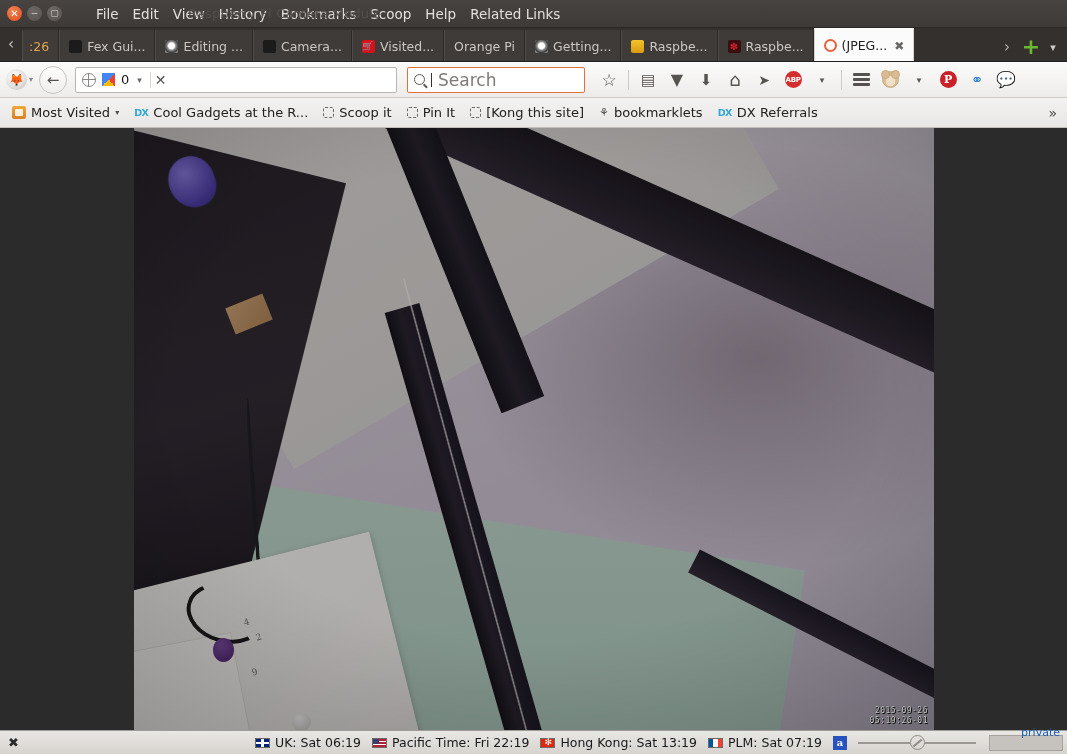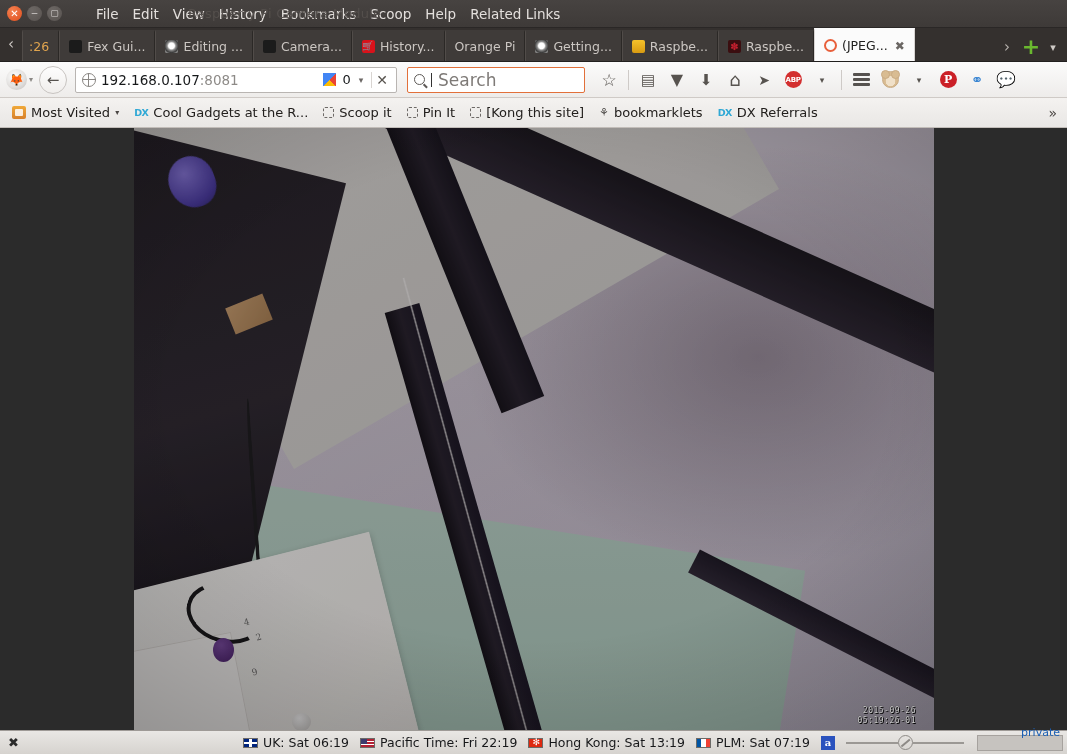--- a/index.html
+++ b/index.html
@@ -264,21 +264,21 @@
   .dot-white  { left: 158px; top: 585px; width: 19px; height: 18px;
     background: radial-gradient(circle at 38% 30%, #fdfdfb, #c9c7c1); }
   .scribble { position:absolute; color:#3a3a38; font-size:9px; line-height:1.1;
               font-family:"DejaVu Serif",serif; opacity:.72; }
   .vignette {
     left:0; top:0; right:0; bottom:0; width:100%;height:100%;
     background: radial-gradient(ellipse 110% 100% at 50% 45%, rgba(0,0,0,0) 40%, rgba(0,0,0,.35) 100%);
   }
   .tint { left:0;top:0;width:100%;height:100%; background: rgba(18,14,22,.28); }
   .ts-stamp {
-    right: 18px; bottom: 4px;
+    right: 6px; bottom: 4px;
     font-family:"DejaVu Sans Mono", monospace;
     font-size:8px; line-height:10px; letter-spacing:.5px;
     color:#cdcdcd; text-align:right;
     text-shadow: 0 0 1px #000, 1px 1px 0 #000;
   }
 
   
   .statuspop {
     position:absolute; left:0; bottom:0;
     height: 22px; padding: 0 10px 0 8px;
@@ -314,21 +314,21 @@
   .flag-us:before{content:"";position:absolute;left:0;top:0;width:6px;height:5px;background:#3c3b6e;}
   .flag-hk { background:#de2910; position:relative; }
   .flag-hk:after{content:"✻";position:absolute;left:3px;top:-3px;color:#fff;font-size:9px;line-height:12px;}
   .flag-fr { background: linear-gradient(90deg,#0055a4 0 33%, #fff 33% 66%, #ef4135 66% 100%); }
   .a-icon { width:14px;height:14px;background:#2a52be;color:#fff;font-size:10px;font-weight:bold;
             display:flex;align-items:center;justify-content:center;font-family:"DejaVu Serif",serif;}
   .slider-wrap { display:flex; align-items:center; width: 118px; }
   .slider-line { flex:1 1 auto; height:2px; background:#9b9894; }
   .slider-knob { width:15px;height:15px;border-radius:50%;border:1.6px solid #8d8a86;position:relative;flex:0 0 15px;}
   .slider-knob:after{content:"";position:absolute;left:1px;top:6px;width:11px;height:1.6px;background:#8d8a86;transform:rotate(-40deg);}
-  .private-box { width:86px; height:16px; background:#c6c3bf; border:1px solid #a6a29e;
+  .private-box { width:74px; height:16px; background:#c6c3bf; border:1px solid #a6a29e;
                  position:relative; margin-left:2px; }
   .private-lbl { position:absolute; right:2px; top:-10px; color:#1a5fb4; font-size:11px; }
 </style>
 </head>
 <body>
 
 <div class="titlebar">
   <div class="wbtns">
     <div class="wbtn close">✕</div>
     <div class="wbtn min">−</div>
@@ -365,21 +365,21 @@
       <span class="lbl">Editing ...</span>
     </div>
 
     <div class="tab">
       <span class="tabfav fav-dark"></span>
       <span class="lbl">Camera...</span>
     </div>
 
     <div class="tab">
       <span class="tabfav fav-cart">🛒</span>
-      <span class="lbl">History...</span>
+      <span class="lbl">Visited...</span>
     </div>
 
     <div class="tab">
       <span class="lbl">Orange Pi</span>
     </div>
 
     <div class="tab">
       <span class="tabfav fav-gem"></span>
       <span class="lbl">Getting...</span>
     </div>
@@ -410,21 +410,20 @@
 
 <div class="navbar">
   <div class="fox-btn">
     <div class="fox-icon">🦊</div>
     <span class="caret-sm">▾</span>
   </div>
   <div class="backbtn">←</div>
 
   <div class="urlbar">
     <span class="globe"></span>
-    <span class="urltext"><span>192.168.0.107</span><span class="port">:8081</span></span>
     <span class="goog-badge"></span>
     <span class="goog-count">0</span>
     <span class="dd-caret">▾</span>
     <span class="url-x">✕</span>
   </div>
 
   <div class="searchbar">
     <span class="mag"></span>
     <span class="search-caret"></span>
     <span class="search-ph">Search</span>

